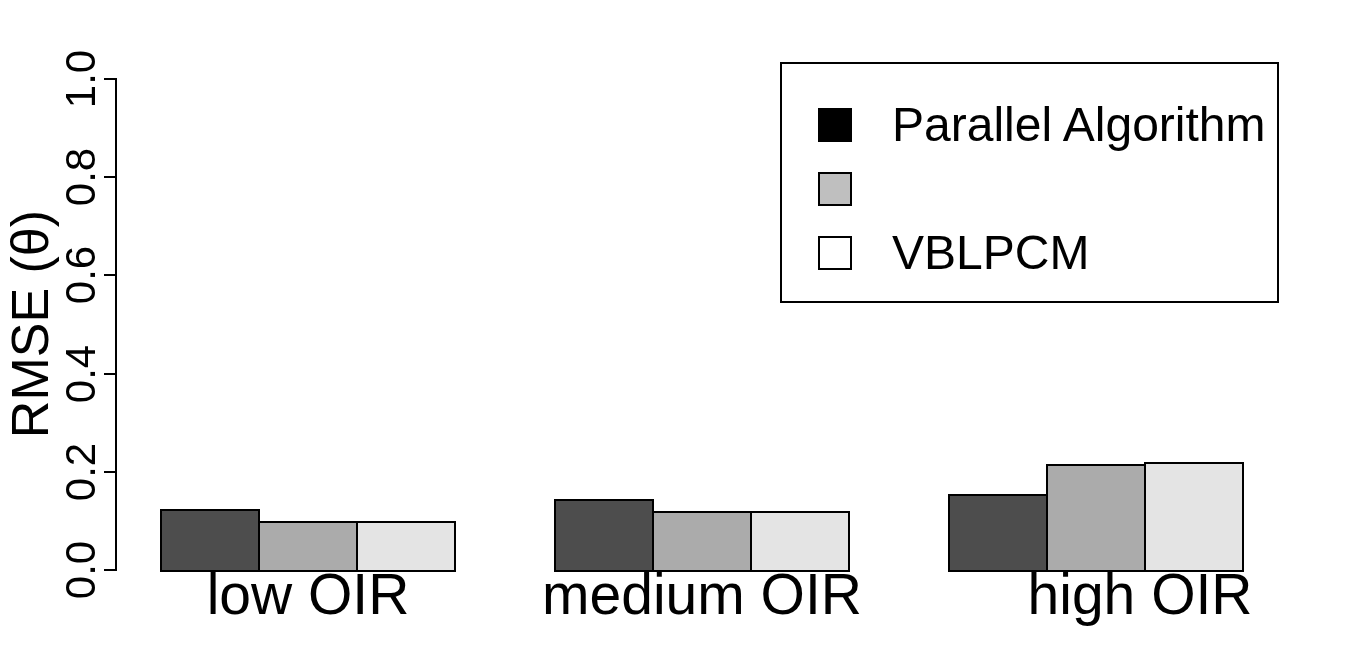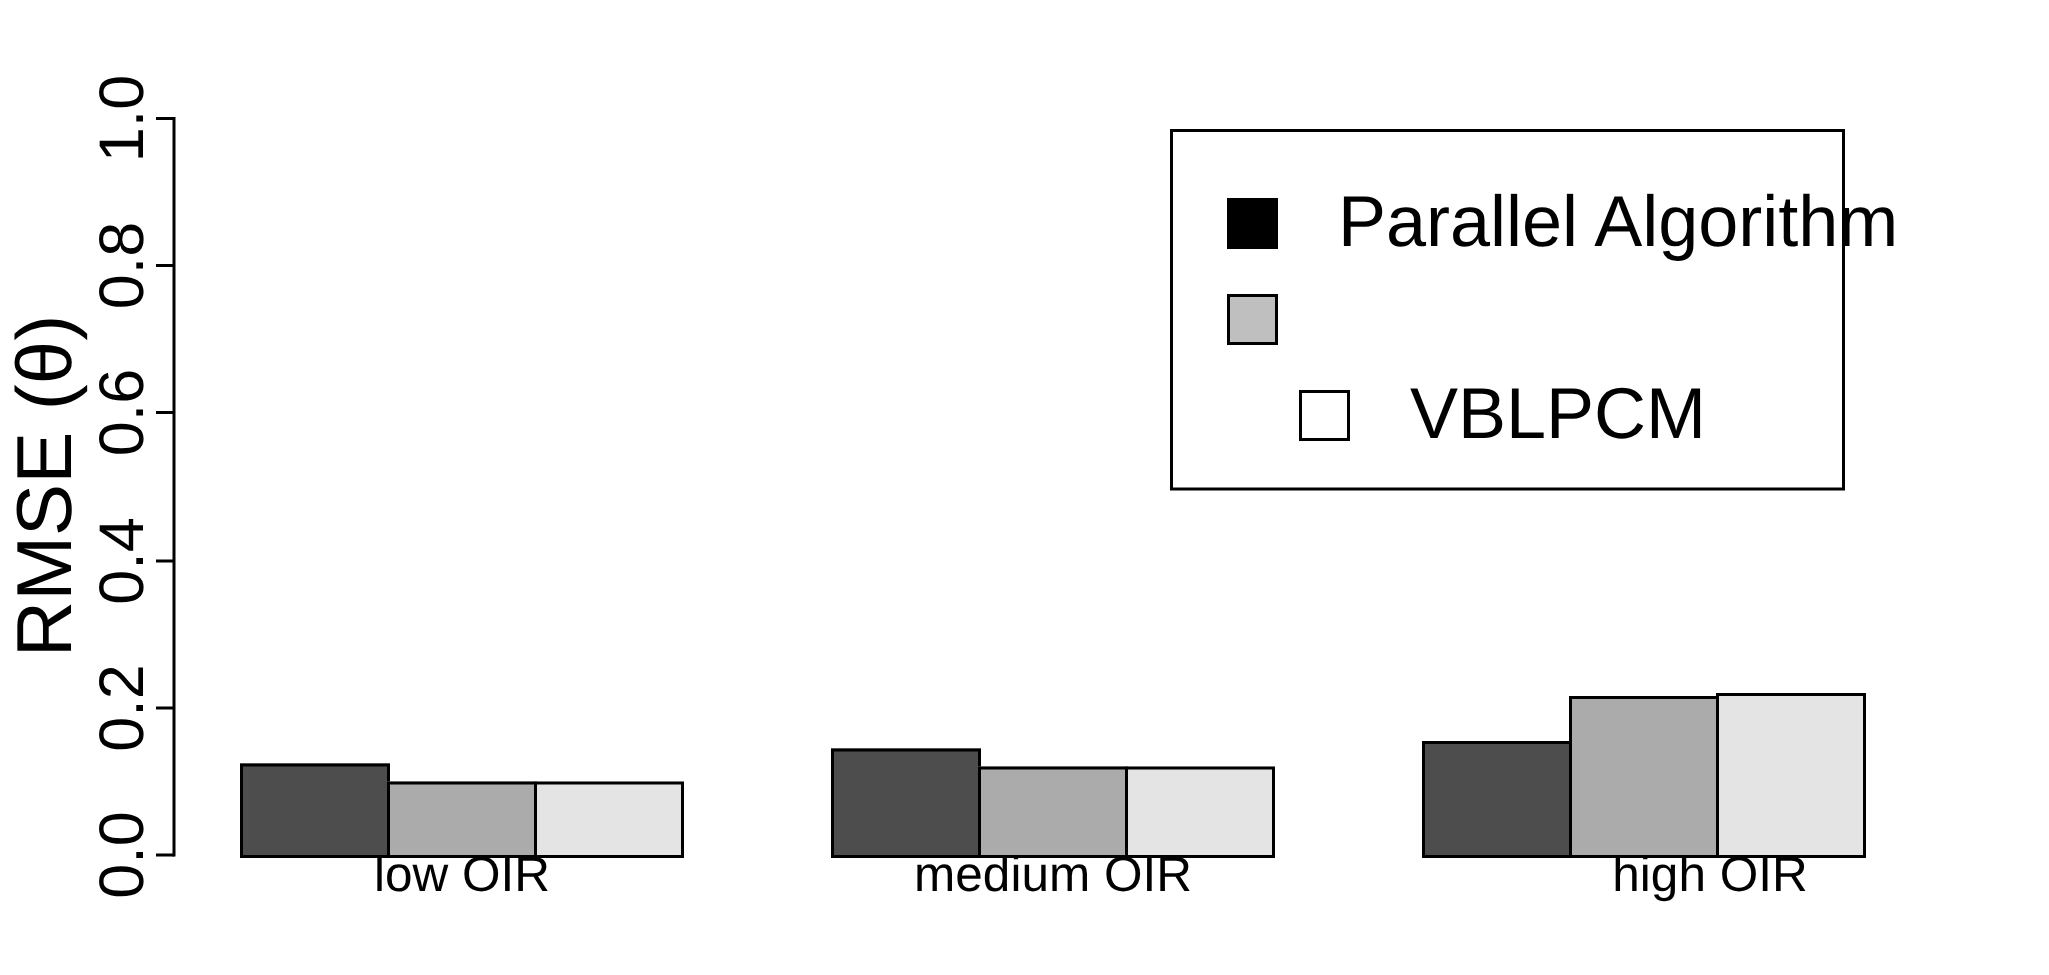--- a/index.html
+++ b/index.html
@@ -20,24 +20,24 @@
   }
   .ylab{
     position:absolute;left:30px;top:324px;
     transform:translate(-50%,-50%) rotate(-90deg);
     font-size:52px;line-height:1;white-space:nowrap;
   }
   .bar{position:absolute;width:100px;border:2px solid #000;box-sizing:border-box;}
   .xlabel{
     position:absolute;top:566px;
     transform:translateX(-50%);
-    font-size:33px;line-height:1;white-space:nowrap;
+    font-size:57px;line-height:1;white-space:nowrap;
   }
   .legend{
-    position:absolute;left:780px;top:86px;width:450px;height:241px;
+    position:absolute;left:780px;top:62px;width:499px;height:241px;
     border:2px solid #000;background:#ffffff;box-sizing:border-box;
   }
   .legend-row{position:absolute;left:0;right:0;height:62px;display:flex;align-items:center;}
   .legend-swatch{width:34px;height:34px;border:2px solid #000;box-sizing:border-box;margin-left:36px;flex:none;}
   .legend-label{margin-left:40px;font-size:48px;line-height:1;white-space:nowrap;}
 </style>
 </head>
 <body>
 
 <div class="canvas">
@@ -75,19 +75,19 @@
     </div>
   <div class="legend">
     <div id="legend-rows">
         <div class="legend-row" style="top: 30px;">
           <div class="legend-swatch" style="background: rgb(0, 0, 0);"></div>
           <div class="legend-label">Parallel Algorithm</div>
         </div>
         <div class="legend-row" style="top: 94px;">
           <div class="legend-swatch" style="background: rgb(191, 191, 191);"></div>
         </div>
-        <div class="legend-row" style="top: 158px; padding-left: 48px;">
+        <div class="legend-row" style="top: 158px;">
           <div class="legend-swatch" style="background: rgb(255, 255, 255);"></div>
           <div class="legend-label">VBLPCM</div>
         </div>
       </div>
   </div>
 </div>
 
 </body></html>

